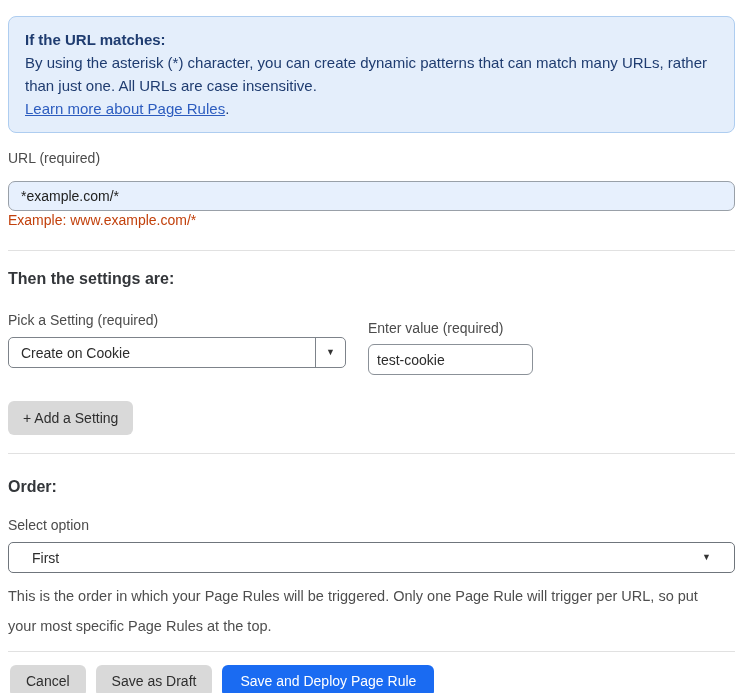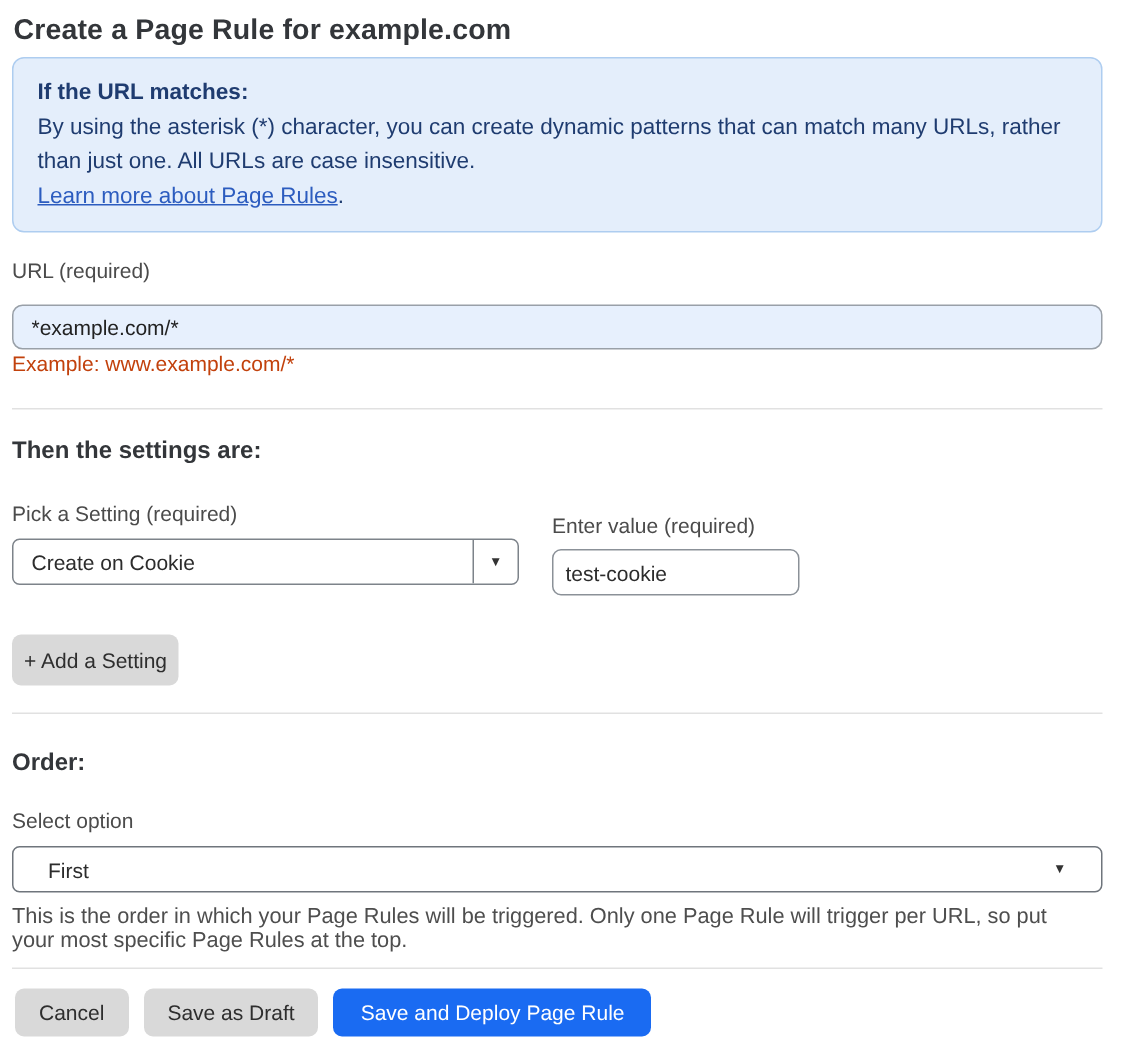--- a/index.html
+++ b/index.html
@@ -105,55 +105,54 @@
 
   .btn {
     border: none;
     border-radius: 6px;
     font-family: "Liberation Sans", sans-serif;
     font-size: 14px;
     cursor: pointer;
     display: inline-block;
   }
   .btn-gray { background: #d9d9d9; color: #2e2e2e; }
-  .btn-add  { margin-top: 26px; padding: 9px 8px; }
+  .btn-add  { margin-top: 26px; padding: 9px 15px; }
 
   
   .order-heading { margin-top: 24px; }
   .order-label { margin-top: 21px; }
   .order-select {
     margin-top: 9px;
     width: 727px; height: 31px;
     border: 1px solid #6f757c;
     border-radius: 5px;
     background: #fff;
     display: flex; align-items: center;
     padding: 0 23px;
     font-size: 14px; color: #2c2c2c;
     cursor: pointer;
   }
   .order-select .select-text { flex: 1; }
   .order-help {
     margin-top: 8px;
     width: 720px;
-    font-size: 14.5px; line-height: 16px; color: #4e4e4e;
+    font-size: 14.5px; line-height: 30px; color: #4e4e4e;
   }
 
   
   .footer-buttons { margin-top: 13px; display: flex; gap: 10px; align-items: center; margin-left: 2px; }
   .footer-buttons .btn { height: 32px; padding: 0 16px; }
   .btn-blue { background: #1a6bf2; color: #ffffff; }
   .btn-blue { padding: 0 18px !important; }
 </style>
 </head>
 <body>
 
 <div class="container">
 
-  <h1 class="page-title">Create a Page Rule for example.com</h1>
 
   <div class="info-box">
     <div class="info-heading">If the URL matches:</div>
     <div class="info-body">By using the asterisk (*) character, you can create dynamic patterns that can match many URLs, rather than just one. All URLs are case insensitive.</div>
     <div>
       <a class="info-link">Learn more about Page Rules</a><span class="link-suffix">.</span>
     </div>
   </div>
 
   <div class="field-label url-label">URL (required)</div>

